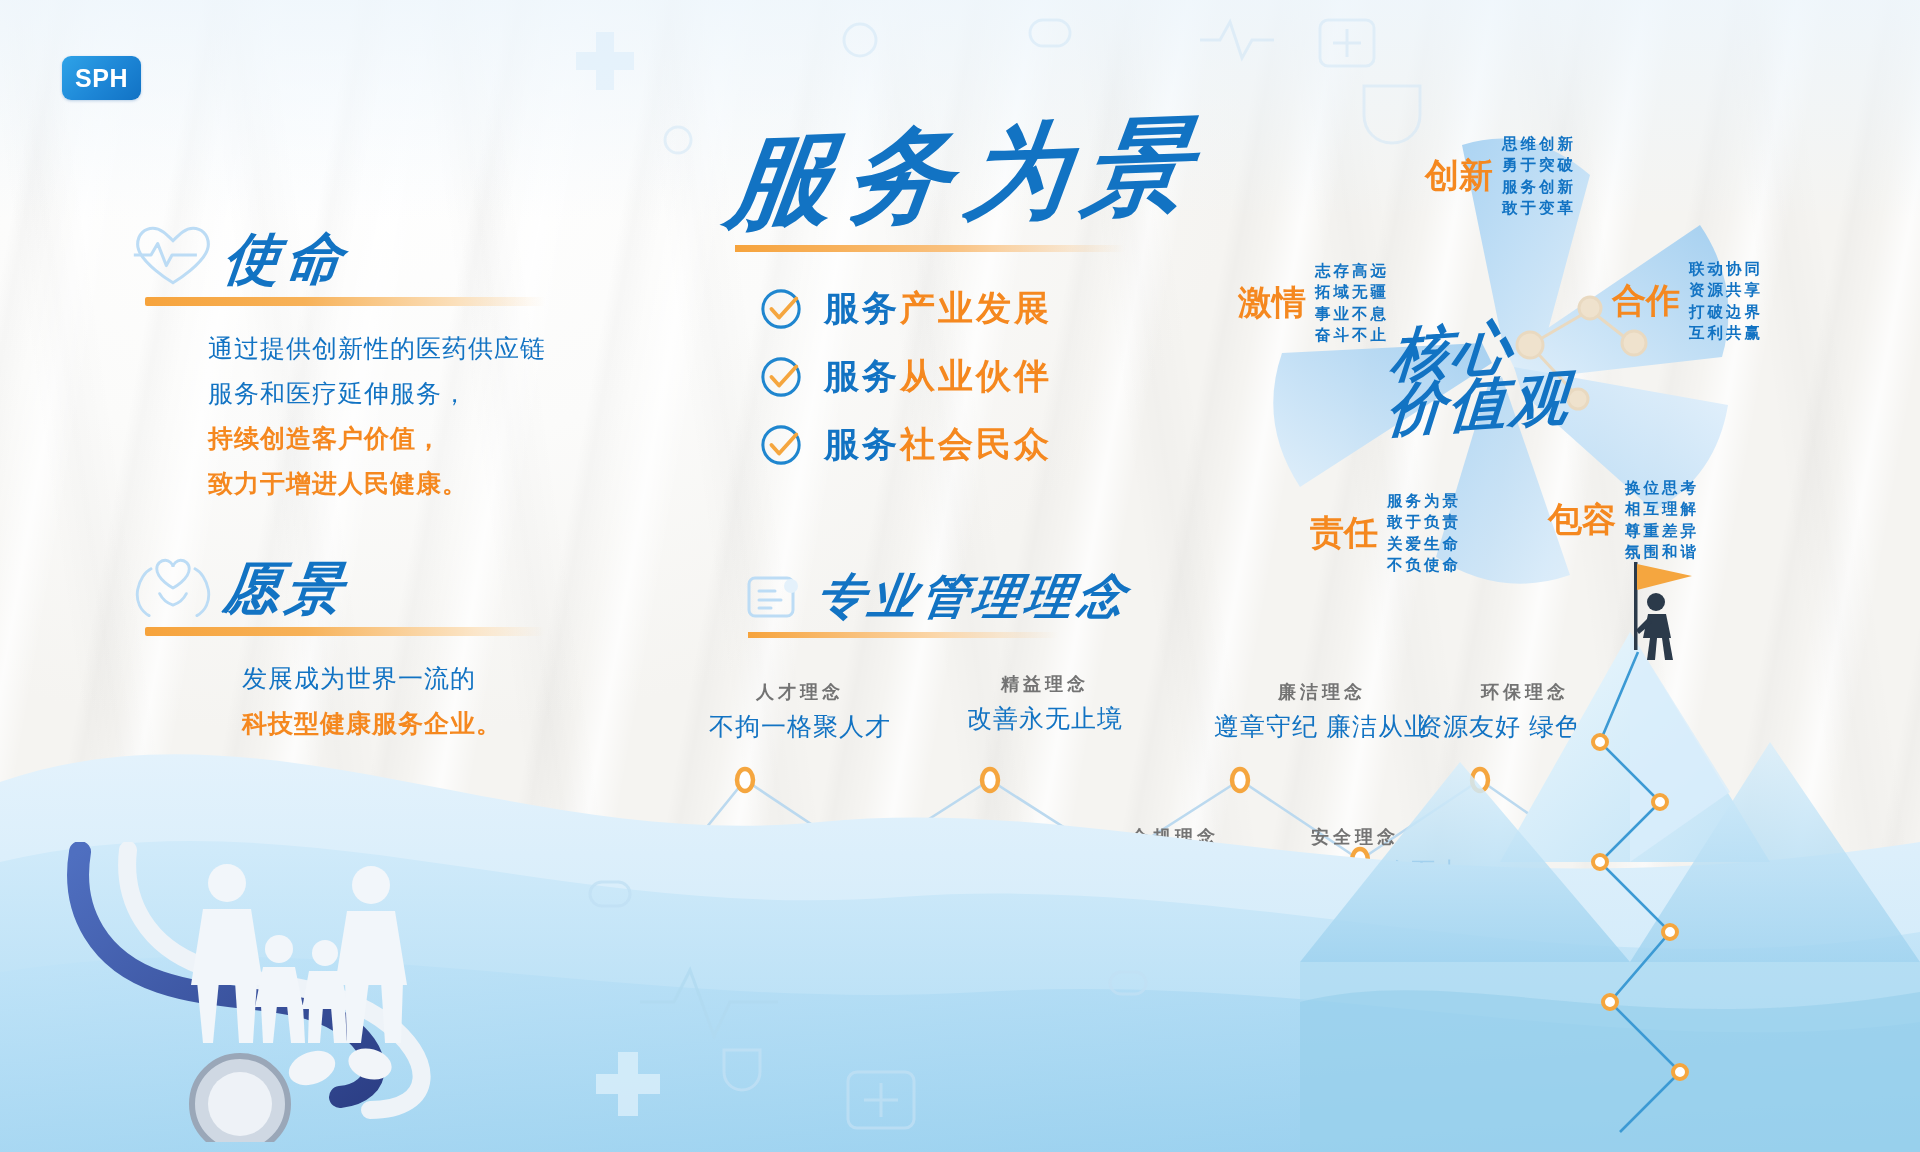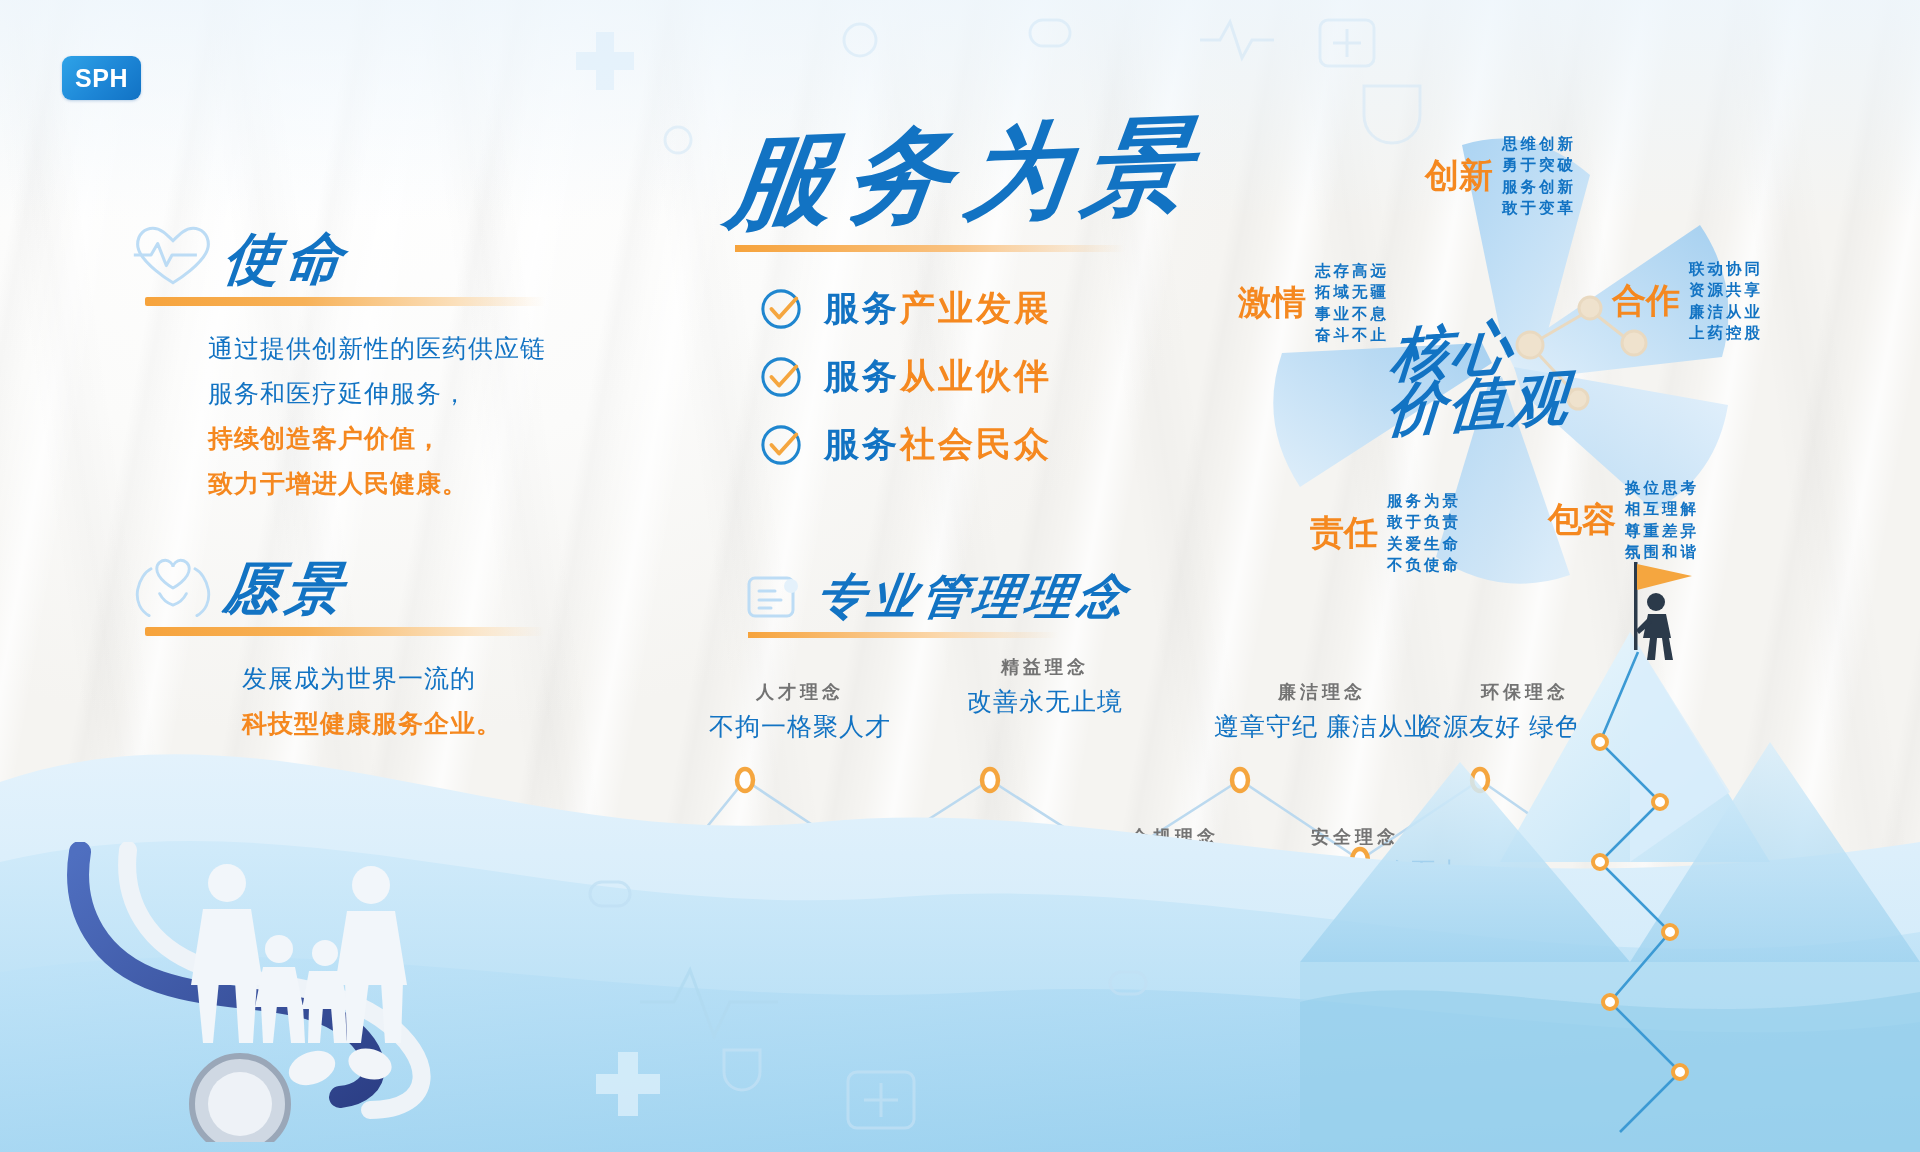--- a/index.html
+++ b/index.html
@@ -227,21 +227,21 @@
       <ellipse cx="175" cy="180" rx="8" ry="11"></ellipse>
       <ellipse cx="425" cy="180" rx="8" ry="11"></ellipse>
       <ellipse cx="670" cy="180" rx="8" ry="11"></ellipse>
     </g>
   </svg>
 
   <div class="concept" style="left:700px;top:680px;width:200px;">
     <div class="ct">人才理念</div>
     <div class="cv">不拘一格聚人才</div>
   </div>
-  <div class="concept" style="left:945px;top:655px;width:200px;">
+  <div class="concept" style="left:945px;top:672px;width:200px;">
     <div class="ct">精益理念</div>
     <div class="cv">改善永无止境</div>
   </div>
   <div class="concept" style="left:1197px;top:680px;width:250px;">
     <div class="ct">廉洁理念</div>
     <div class="cv">遵章守纪 廉洁从业</div>
   </div>
   <div class="concept" style="left:1400px;top:680px;width:250px;">
     <div class="ct">环保理念</div>
     <div class="cv">资源友好 绿色低碳</div>
@@ -313,22 +313,22 @@
       </div>
     </div>
 
     <div class="cv-block" style="left:382px;top:153px;">
       <div class="cv-key">
         <div>合作</div>
       </div>
       <div class="cv-lines">
         <div>联动协同</div>
         <div>资源共享</div>
-        <div>廉洁从业</div>
-        <div>上药控股</div>
+        <div>打破边界</div>
+        <div>互利共赢</div>
       </div>
     </div>
 
     <div class="cv-block" style="left:318px;top:372px;">
       <div class="cv-key">
         <div>包容</div>
       </div>
       <div class="cv-lines">
         <div>换位思考</div>
         <div>相互理解</div>

